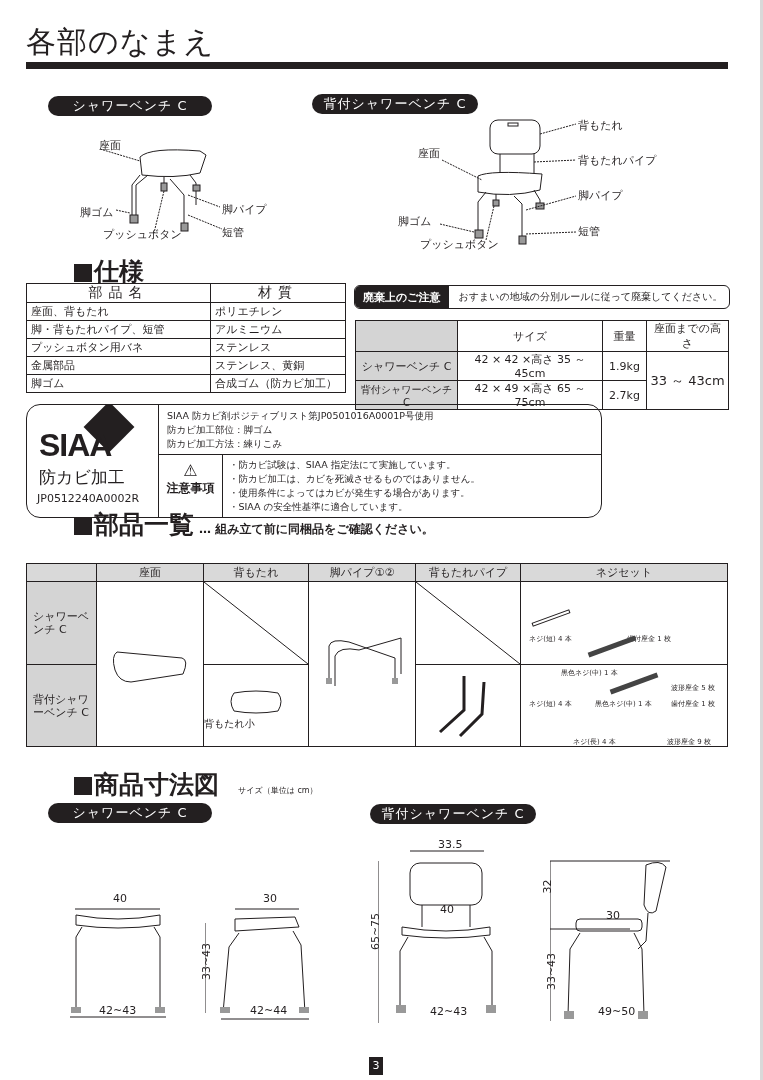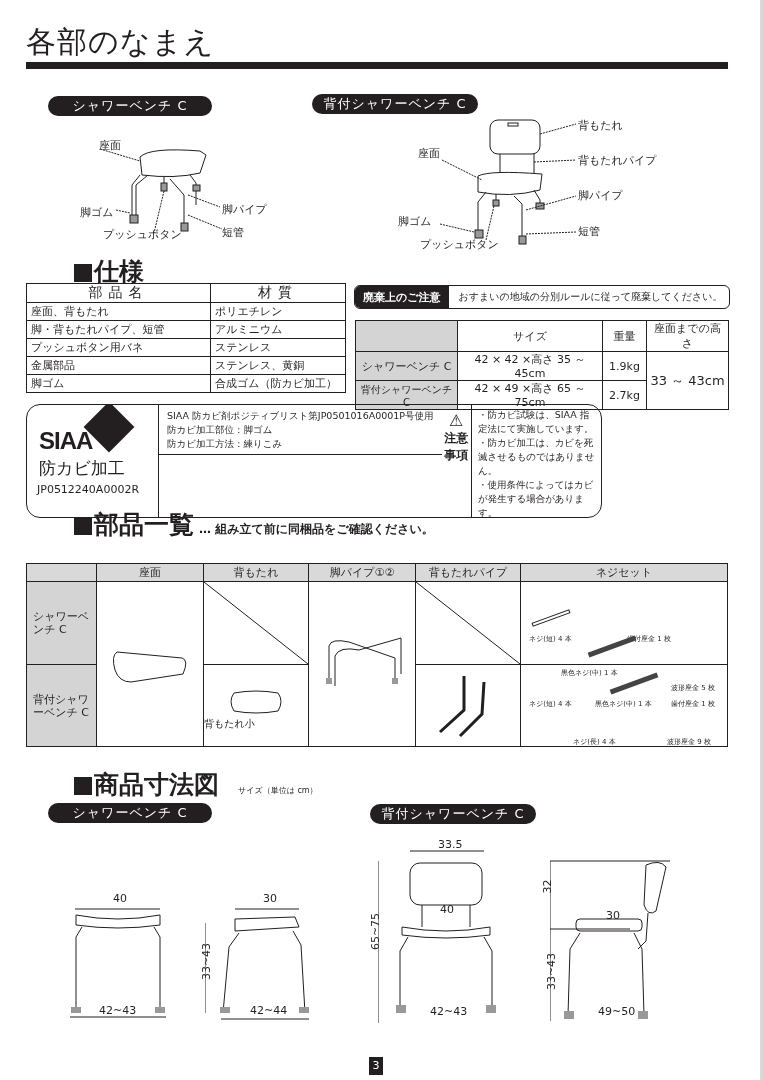--- a/index.html
+++ b/index.html
@@ -147,25 +147,25 @@
     <td class="gray" style="font-size:10px;">背付シャワーベンチ C</td>
     <td>42 × 49 ×高さ 65 ～ 75cm</td>
     <td>2.7kg</td>
   </tr>
 </tbody>
   </table>
 
 <div class="abs siaa" style="left:26px;top:404px;width:576px;height:114px;">
   <div style="width:132px;border-right:1px solid #231f20;padding:8px 0 0 12px;position:relative;">
     <div style="position:absolute;left:64px;top:4px;width:36px;height:36px;background:#231f20;transform:rotate(45deg);"></div>
-    <div style="position:relative;font-family:'Liberation Sans',sans-serif;font-weight:bold;font-size:24px;letter-spacing:-1px;margin-top:14px;">SIAA</div>
+    <div style="position:relative;font-family:'Liberation Sans',sans-serif;font-weight:bold;font-size:32px;letter-spacing:-1px;margin-top:14px;">SIAA</div>
     <div style="font-size:17px;margin-top:2px;">防カビ加工</div>
     <div style="font-size:11px;margin-top:3px;margin-left:-2px;">JP0512240A0002R</div>
   </div>
-  <div style="flex:1;display:flex;flex-direction:row;">
+  <div style="flex:1;display:flex;flex-direction:column;">
     <div style="height:50px;border-bottom:1px solid #231f20;padding:4px 8px;font-size:9.5px;line-height:14px;">
       <div>SIAA 防カビ剤ポジティブリスト第JP0501016A0001P号使用</div>
       <div>防カビ加工部位：脚ゴム</div>
       <div>防カビ加工方法：練りこみ</div>
     </div>
     <div style="flex:1;display:flex;">
       <div style="width:64px;border-right:1px solid #231f20;text-align:center;padding-top:6px;">
         <div style="font-size:16px;">⚠</div>
         <div style="font-size:12px;font-weight:bold;">注意事項</div>
       </div>

